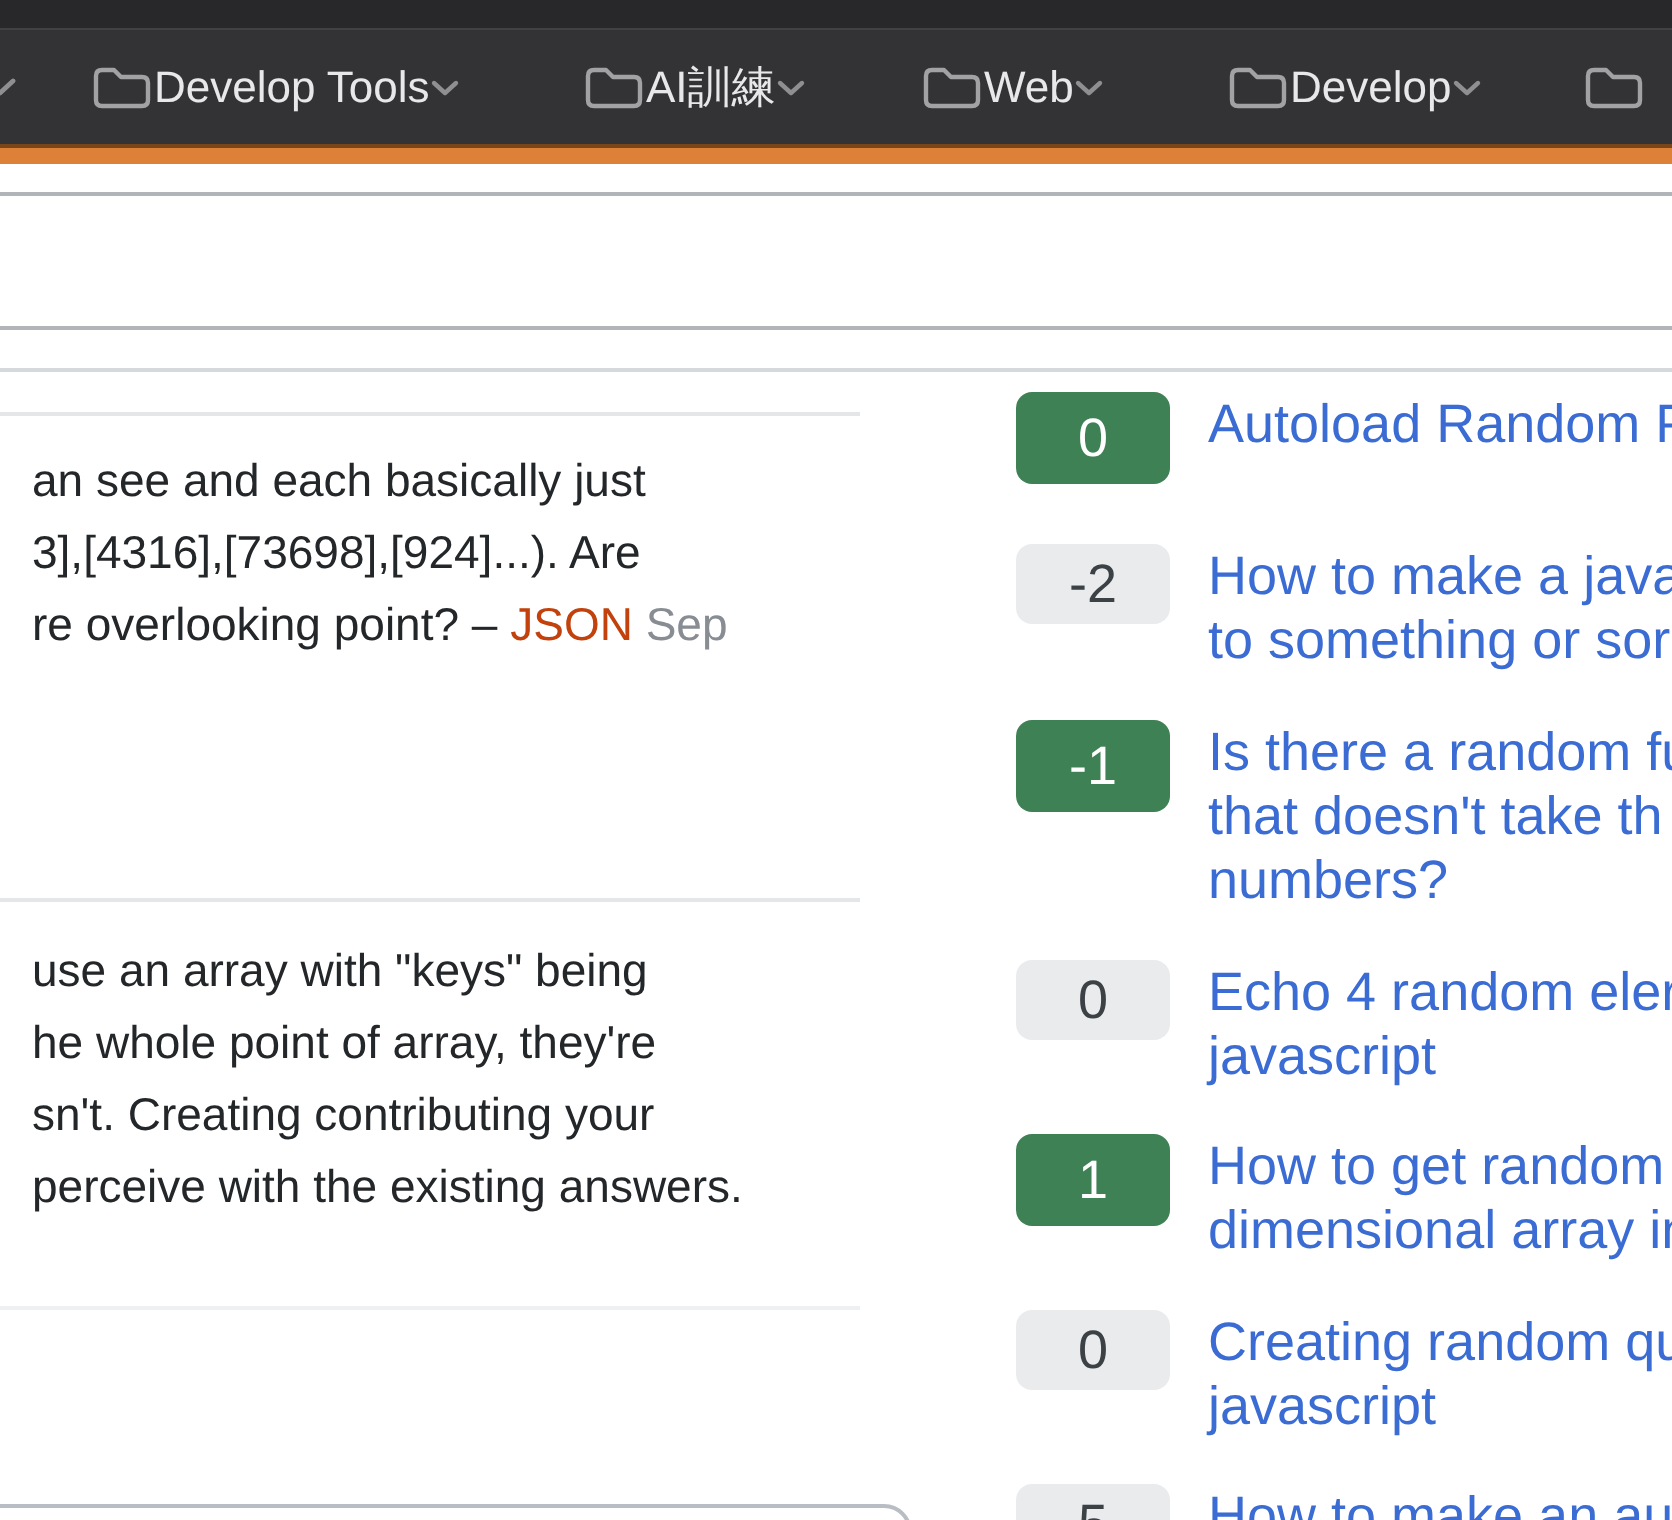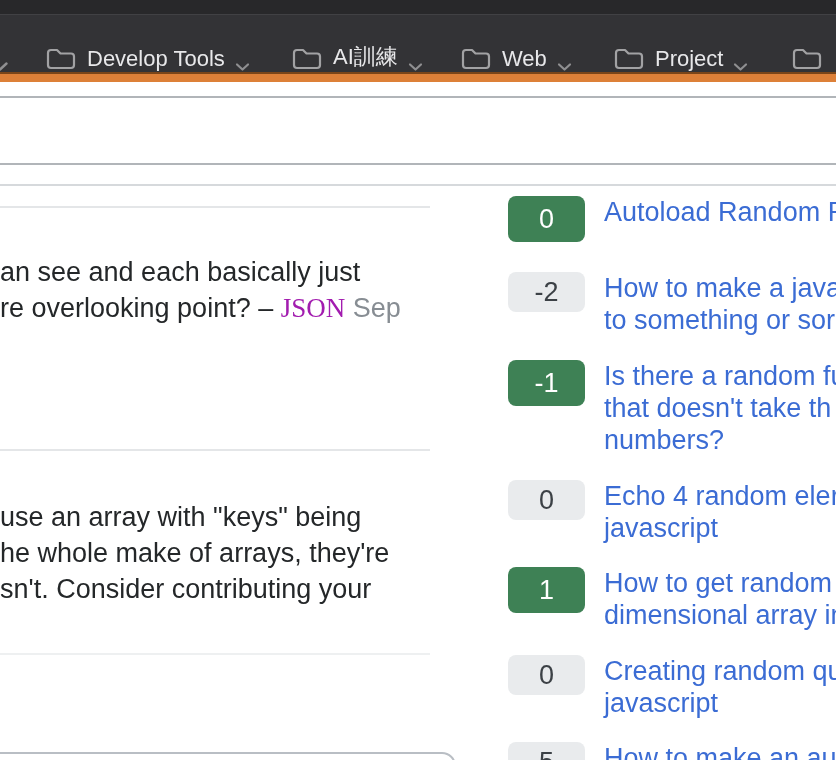--- a/index.html
+++ b/index.html
@@ -3,44 +3,44 @@
 <meta charset="utf-8">
 <style>
   html,body{margin:0;padding:0;}
   body{
     width:836px;height:760px;overflow:hidden;position:relative;
     background:#ffffff;font-family:"Liberation Sans",sans-serif;
   }
   
   .chrome-top{position:absolute;top:0;left:0;width:836px;height:14px;background:#28282a;border-bottom:1px solid #414144;}
   .bookmarks-bar{position:absolute;top:15px;left:0;width:836px;height:57px;background:#333336;}
-  .bm{position:absolute;top:0;height:57px;display:flex;align-items:flex-end;gap:10px;cursor:default;}
+  .bm{position:absolute;top:0;height:57px;display:flex;align-items:center;gap:0;cursor:default;}
   .bm-lead{left:-9px;}
   .bm1{left:45px;}
   .bm2{left:291px;}
   .bm3{left:460px;}
   .bm4{left:613px;}
   .bm5{left:791px;}
   .bm-label{color:#e8e8ea;font-size:22px;white-space:nowrap;}
   .orange-bar{position:absolute;top:72px;left:0;width:836px;height:10px;background:#dd8038;box-shadow:inset 0 2px 0 rgba(40,20,0,0.55);}
   
   .hr{position:absolute;left:0;width:836px;}
   .hr1{top:96px;height:2px;background:#b1b5b9;}
   .hr2{top:163px;height:2px;background:#b1b5b9;}
   .hr3{top:184px;height:2px;background:#d6d9dc;}
   
   .c-sep{position:absolute;left:0;width:430px;height:2px;background:#e4e6e8;}
   .c-sep0{top:206px;}
   .c-sep1{top:449px;}
   .c-sep2{top:653px;background:#eef0f1;}
-  .comment{position:absolute;left:0;width:436px;color:#242729;font-size:27px;line-height:36px;margin-top:32px;}
+  .comment{position:absolute;left:16px;width:436px;color:#242729;font-size:23px;line-height:36px;}
   .comment1{top:222px;}
   .comment2{top:467px;}
   .comment .ln{white-space:nowrap;}
-  .c-link{color:#a21caf;text-decoration:none;cursor:pointer;font-family:Liberation Serif, serif;}
+  .c-link{color:#c2410c;text-decoration:none;cursor:pointer;}
   .c-date{color:#878d93;text-align:center;}
   
   .add-comment-box{
     position:absolute;top:752px;left:-30px;width:486px;height:100px;
     border:2px solid #b9bec4;border-radius:14px;background:#fff;box-sizing:border-box;
   }
   
   .rel-item{position:absolute;left:508px;display:flex;gap:19px;width:420px;cursor:pointer;}
   .ri1{top:196px;} .ri2{top:272px;} .ri3{top:360px;} .ri4{top:480px;}
   .ri5{top:567px;} .ri6{top:655px;} .ri7{top:742px;}
@@ -107,21 +107,21 @@
         </svg>
     </span>
   </div>
 
   <div class="bm bm4">
     <span class="icon">
       <svg width="32" height="26" viewBox="0 0 32 26">
           <path d="M3 7 Q3 4 6 4 H12 L15.5 7.5 H26 Q29 7.5 29 10.5 V19 Q29 22 26 22 H6 Q3 22 3 19 Z" fill="none" stroke="#a2a2a4" stroke-width="2.2" stroke-linejoin="round"></path>
         </svg>
     </span>
-    <span class="bm-label">Project</span>
+    <span class="bm-label">Develop</span>
     <span class="icon">
       <svg width="15" height="10" viewBox="0 0 15 10">
           <path d="M2 2.5 L7.5 7.5 L13 2.5" stroke="#8f8f91" stroke-width="2.2" fill="none" stroke-linecap="round" stroke-linejoin="round"></path>
         </svg>
     </span>
   </div>
 
   <div class="bm bm5">
     <span class="icon">
       <svg width="32" height="26" viewBox="0 0 32 26">
@@ -134,29 +134,31 @@
 <div class="orange-bar"></div>
 
 <div class="hr hr1"></div>
 <div class="hr hr2"></div>
 <div class="hr hr3"></div>
 
 <div class="c-sep c-sep0"></div>
 
 <div class="comment comment1">
   <div class="ln">an see and each basically just</div>
+  <div class="ln">3],[4316],[73698],[924]...). Are</div>
   <div class="ln"><span>re overlooking point? – </span><span class="c-link">JSON</span><span> </span><span class="c-date">Sep</span></div>
 </div>
 
 <div class="c-sep c-sep1"></div>
 
 <div class="comment comment2">
   <div class="ln">use an array with "keys" being</div>
-  <div class="ln">he whole make of arrays, they're</div>
-  <div class="ln">sn't. Consider contributing your</div>
+  <div class="ln">he whole point of array, they're</div>
+  <div class="ln">sn't. Creating contributing your</div>
+  <div class="ln">perceive with the existing answers.</div>
 </div>
 
 <div class="c-sep c-sep2"></div>
 
 <div class="add-comment-box"></div>
 
 <div class="rel-item ri1">
   <div class="vote-badge vb-green">0</div>
   <div class="rel-title">
     <div class="ln">Autoload Random P</div>

